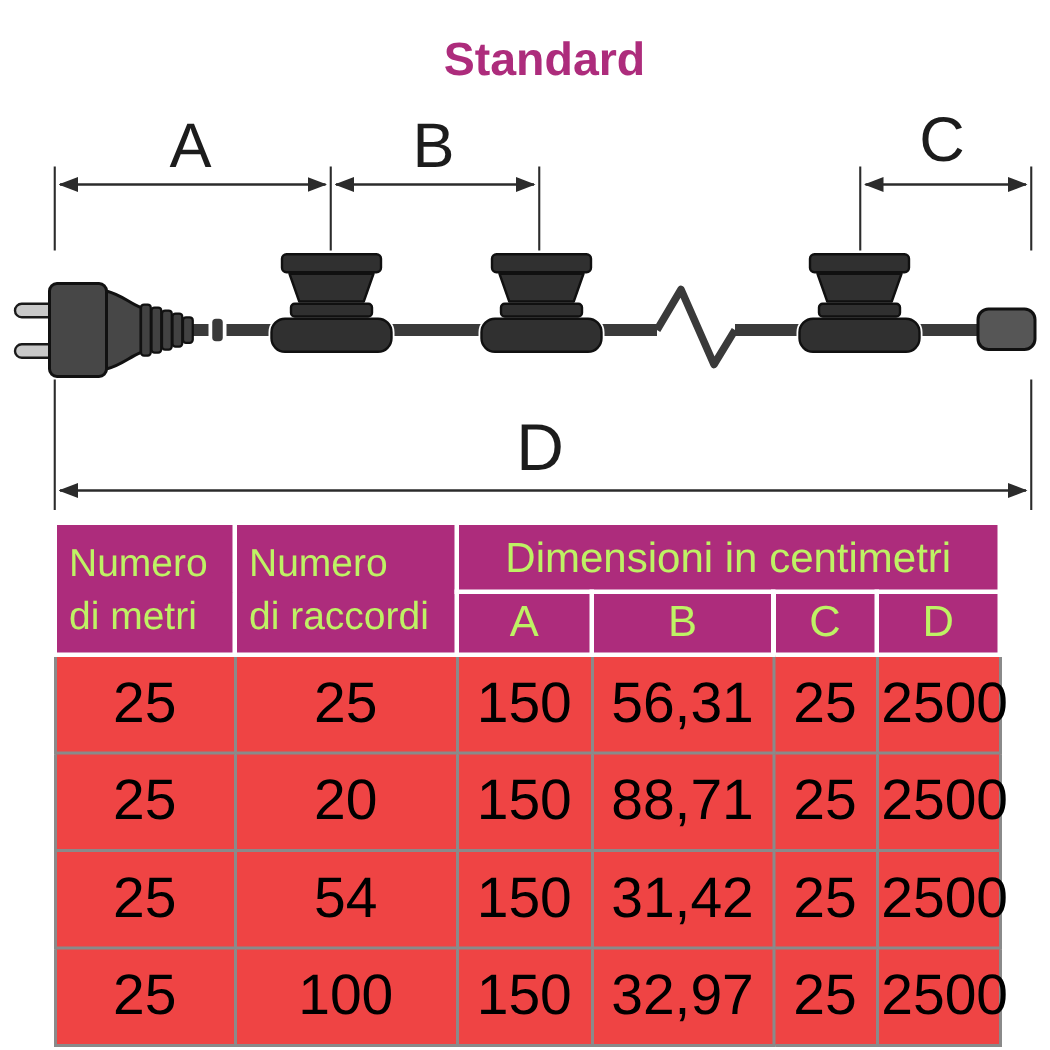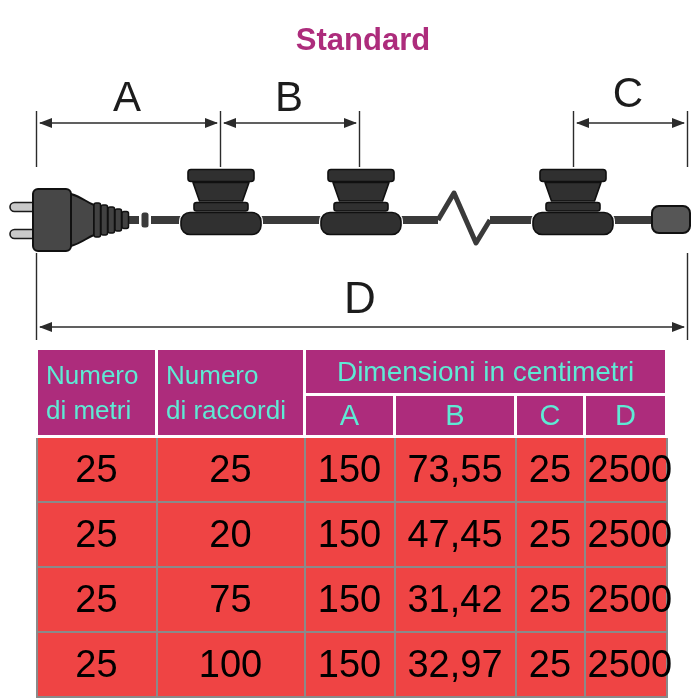--- a/index.html
+++ b/index.html
@@ -24,21 +24,21 @@
   }
   .dim-label { font-size: 42px; }
   .dim-label-d { font-size: 44px; }
 
   .table-wrap { position: absolute; top: 347px; left: 35px; }
   table.spec {
     border-collapse: collapse; table-layout: fixed;
     width: 630px;
   }
   table.spec th {
-    background: var(--magenta); color: #5eead4; font-weight: normal;
+    background: var(--magenta); color: #bef264; font-weight: normal;
     border: 3px solid #ffffff; overflow: hidden;
   }
   th.side {
     text-align: left; vertical-align: middle;
     padding: 0 0 0 8px; font-size: 26px; line-height: 1.32;
   }
   th.group { font-size: 28px; height: 41px; }
   th.dim   { font-size: 29px; height: 37px; text-align: center; }
   table.spec td {
     border: 2px solid #8a8a8a; background: #ef4444;
@@ -156,35 +156,35 @@
           <th class="dim">B</th>
           <th class="dim">C</th>
           <th class="dim">D</th>
         </tr>
       </thead>
       <tbody>
         <tr>
           <td>25</td>
           <td>25</td>
           <td>150</td>
-          <td>73,55</td>
+          <td>56,31</td>
           <td>25</td>
           <td>2500</td>
         </tr>
         <tr>
           <td>25</td>
           <td>20</td>
           <td>150</td>
-          <td>47,45</td>
-          <td>25</td>
-          <td>2500</td>
-        </tr>
-        <tr>
-          <td>25</td>
-          <td>75</td>
+          <td>88,71</td>
+          <td>25</td>
+          <td>2500</td>
+        </tr>
+        <tr>
+          <td>25</td>
+          <td>54</td>
           <td>150</td>
           <td>31,42</td>
           <td>25</td>
           <td>2500</td>
         </tr>
         <tr>
           <td>25</td>
           <td>100</td>
           <td>150</td>
           <td>32,97</td>

